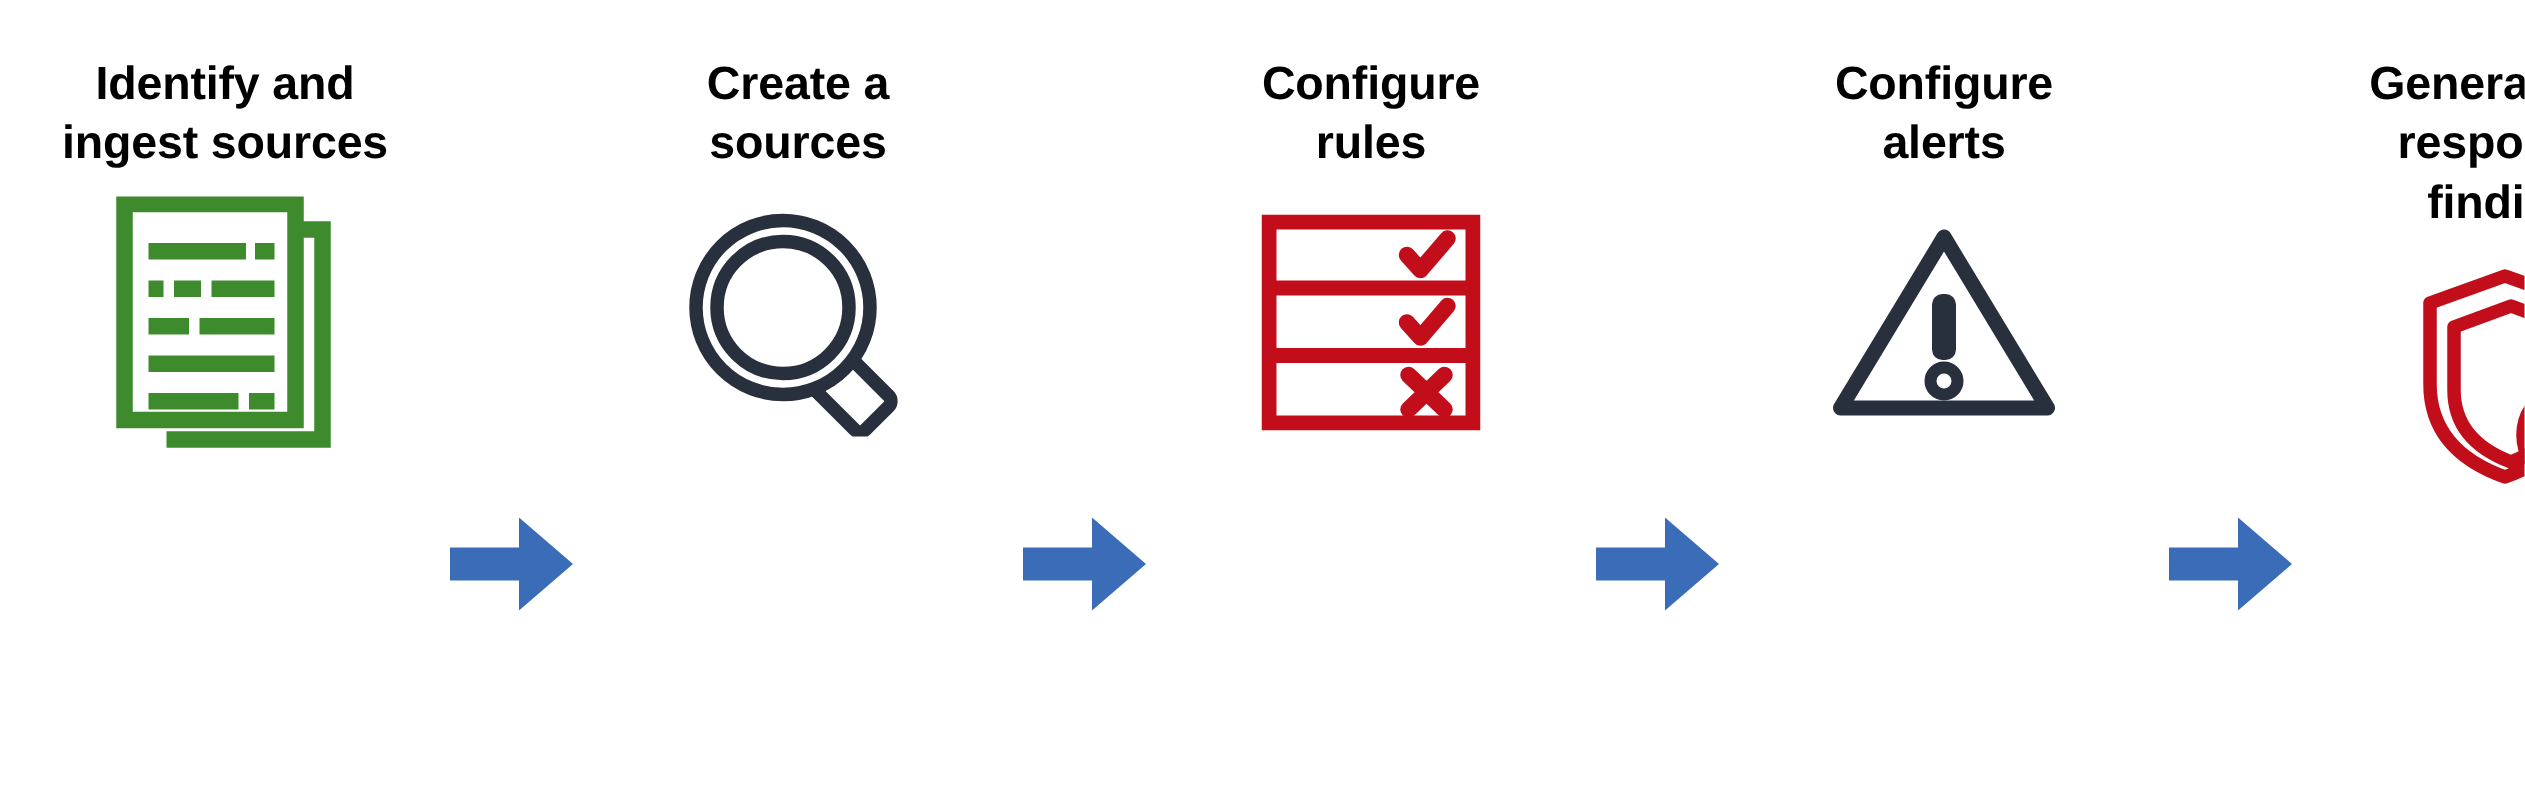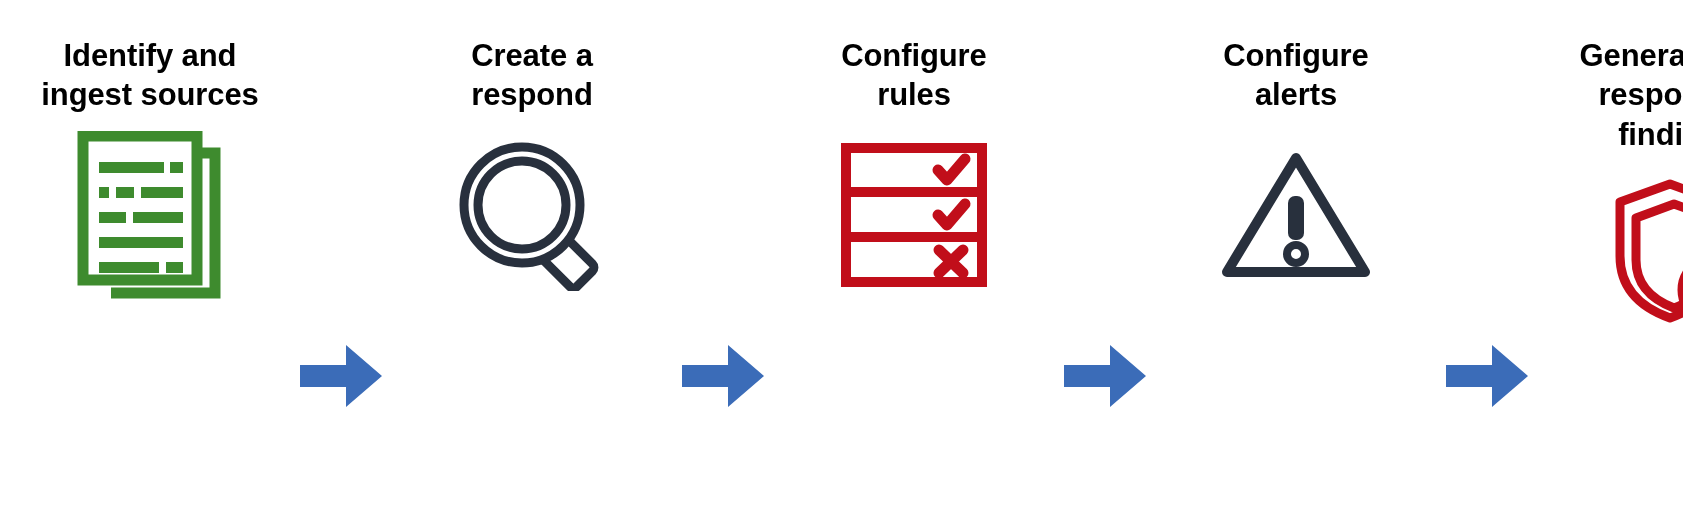--- a/index.html
+++ b/index.html
@@ -103,21 +103,21 @@
       <span>
         <svg width="82" height="62" viewBox="0 0 82 62">
           <path d="M0 20 L46 20 L46 0 L82 31 L46 62 L46 42 L0 42 Z" fill="#3b6cb8"></path>
         </svg>
       </span>
     </div>
   </div>
 
   <div class="step">
     <div class="step-label">Create a
-respond</div>
+sources</div>
     <div class="icon-slot">
       <span>
         <svg width="160" height="152" viewBox="0 0 160 152">
 
           <g transform="rotate(45 103 103)">
             <rect x="88" y="92" width="62" height="32" rx="5" ry="5" fill="#ffffff" stroke="#28303d" stroke-width="9"></rect>
           </g>
 
           <circle cx="70" cy="66" r="58" fill="#ffffff" stroke="#28303d" stroke-width="9"></circle>
 

